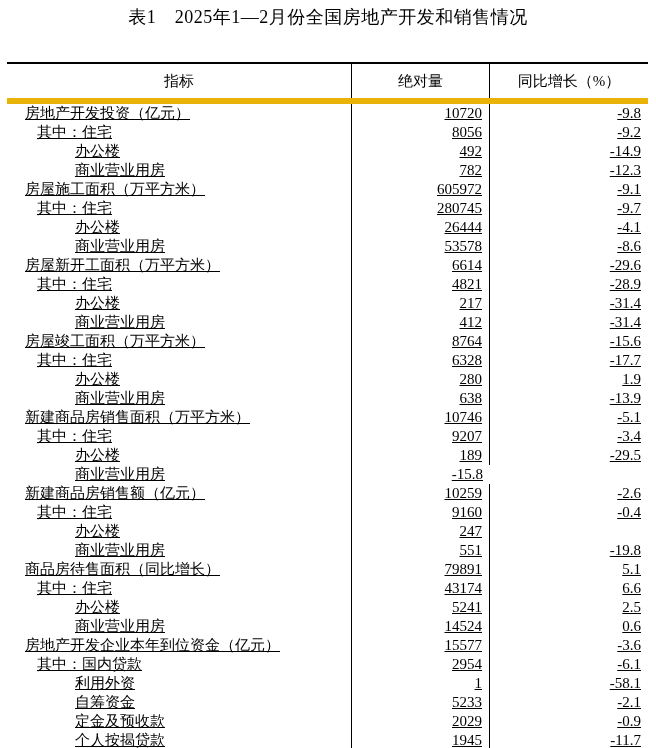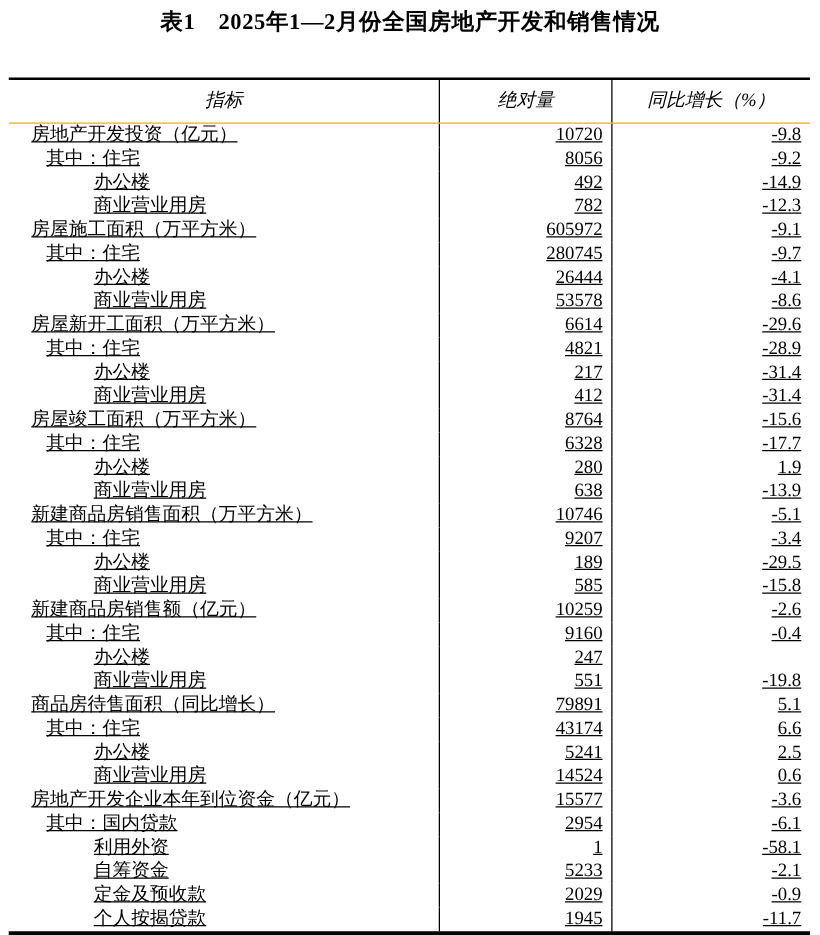--- a/index.html
+++ b/index.html
@@ -16,38 +16,37 @@
     position: relative;
     width: 656px;
     height: 748px;
   }
   .title {
     margin: 0;
     padding-top: 5px;
     height: 26px;
     text-align: center;
     font-size: 18px;
-    font-weight: bold;
+    font-weight: normal;
     letter-spacing: 0.5px;
     line-height: 24px;
   }
   .tbl {
     position: absolute;
     left: 7px;
     top: 62px;
     width: 641px;
     border-top: 2px solid #000;
     border-bottom: 3px solid #000;
   }
   .thead {
     display: grid;
     grid-template-columns: 345px 138px 1fr;
     height: 34px;
-    border-bottom: 1px solid #eab308;
-    font-style: italic;
+    border-bottom: 6px solid #eab308;
   }
   .th {
     font-size: 15px;
     line-height: 34px;
     text-align: center;
     white-space: nowrap;
   }
   .tr {
     display: grid;
     grid-template-columns: 345px 138px 1fr;
@@ -174,21 +173,20 @@
           <div class="td coldiv num">9207</div>
           <div class="td num">-3.4</div>
         </div>
         <div class="tr">
           <div class="td coldiv label ind2">办公楼</div>
           <div class="td coldiv num">189</div>
           <div class="td num">-29.5</div>
         </div>
         <div class="tr">
           <div class="td coldiv label ind2">商业营业用房</div>
-          <div class="td coldiv num">585</div>
           <div class="td num">-15.8</div>
         </div>
         <div class="tr">
           <div class="td coldiv label ind0">新建商品房销售额（亿元）</div>
           <div class="td coldiv num">10259</div>
           <div class="td num">-2.6</div>
         </div>
         <div class="tr">
           <div class="td coldiv label ind1">其中：住宅</div>
           <div class="td coldiv num">9160</div>

